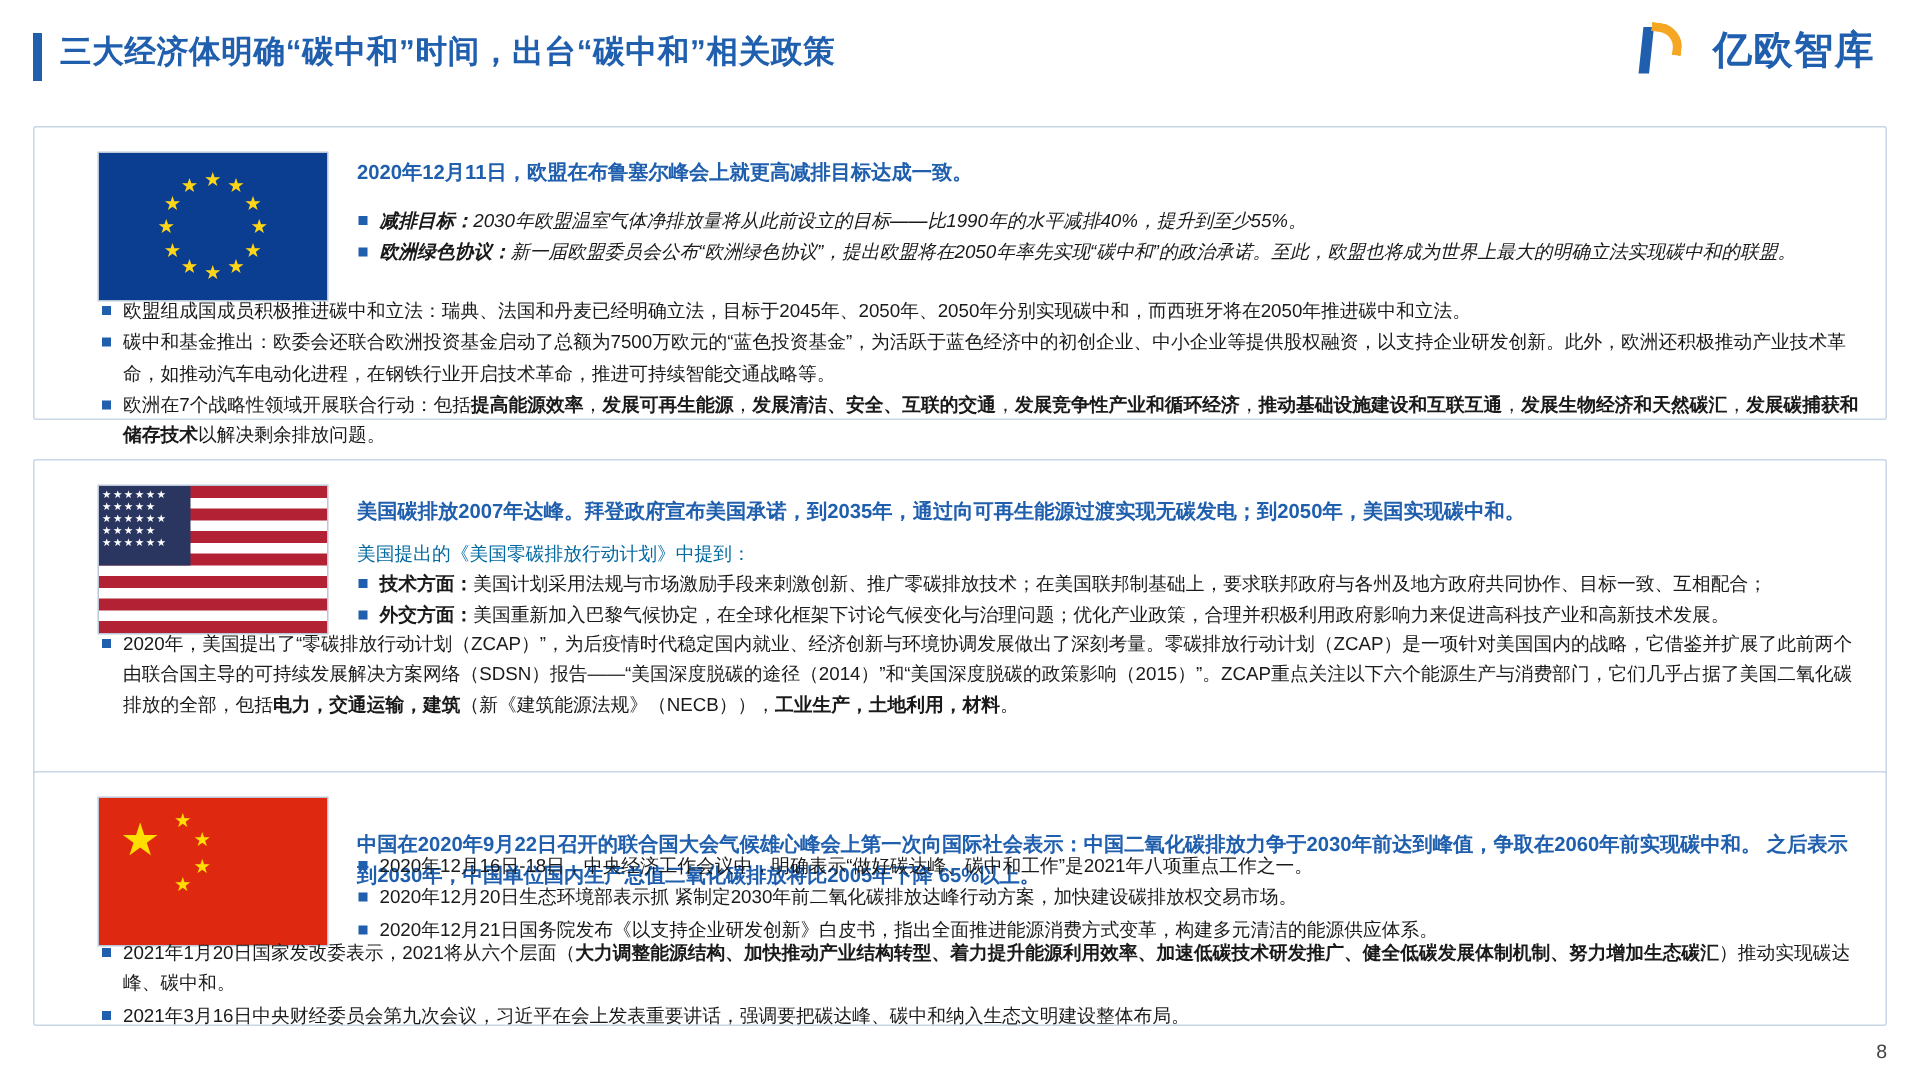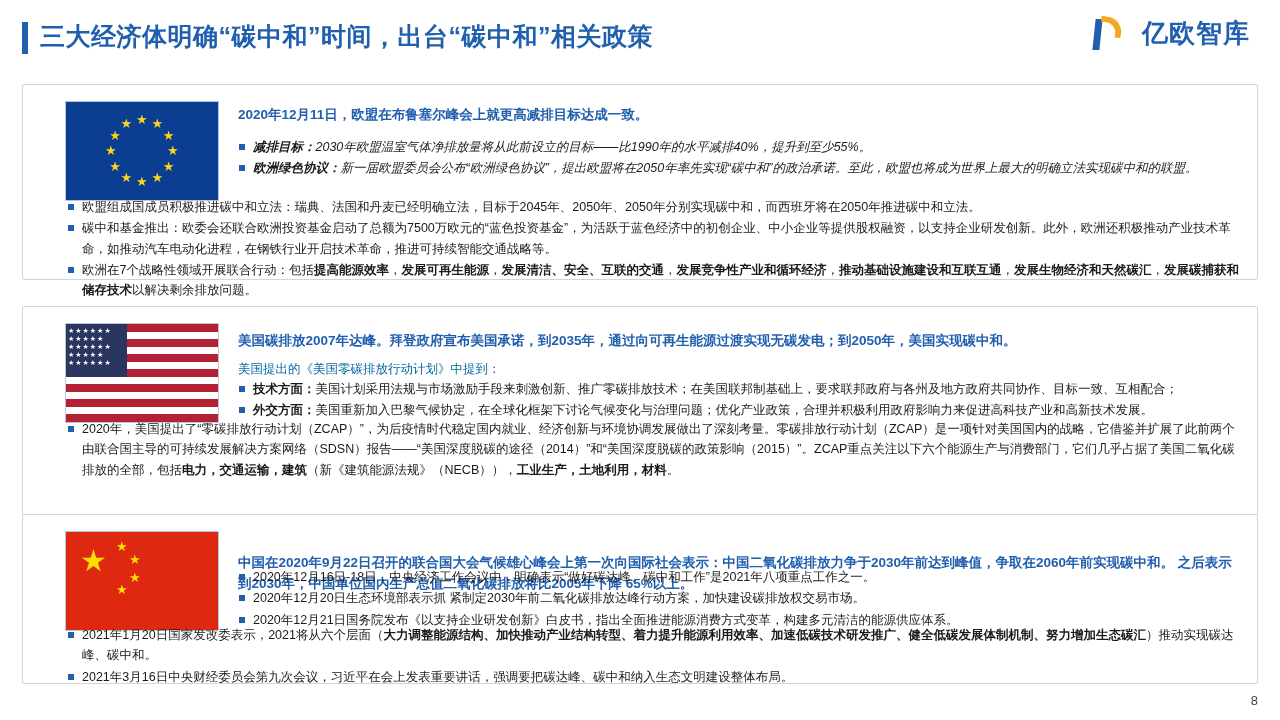--- a/index.html
+++ b/index.html
@@ -17,27 +17,27 @@
   
   .header {
     position: absolute; top: 0; left: 0; width: 1280px; height: 72px;
   }
   .title-bar {
     position: absolute; left: 22px; top: 22px; width: 6px; height: 32px;
     background: #1f5fae;
   }
   .title {
     position: absolute; left: 40px; top: 20px;
-    font-size: 25px; font-weight: bold; color: #1f5fae;
+    font-size: 21px; font-weight: bold; color: #1f5fae;
     letter-spacing: 0.5px;
     white-space: nowrap;
   }
   .logo {
     position: absolute; right: 30px; top: 16px;
-    display: flex; align-items: center; gap: 20px;
+    display: flex; align-items: flex-start; gap: 20px;
   }
   .logo-mark { position: relative; width: 30px; height: 34px; }
   .logo-mark .bar1 {
     position: absolute; left: 2px; top: 2px; width: 7px; height: 31px;
     background: #1f5fae; transform: skewX(-6deg);
   }
   .logo-mark .swoosh {
     position: absolute; left: 8px; top: 0px; width: 22px; height: 20px;
     border-top: 6px solid #f5a623;
     border-right: 6px solid #f5a623;

